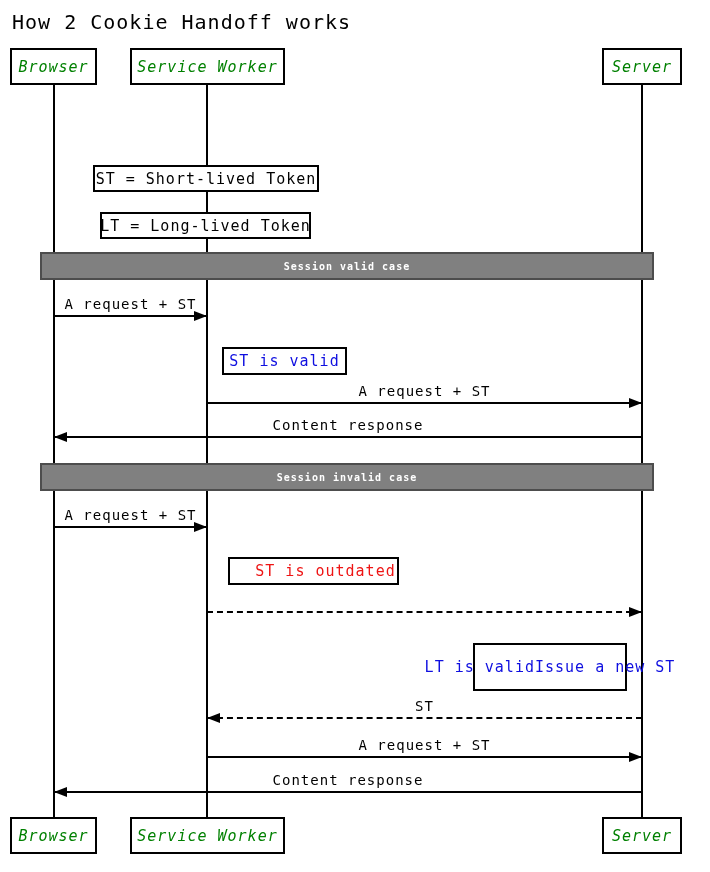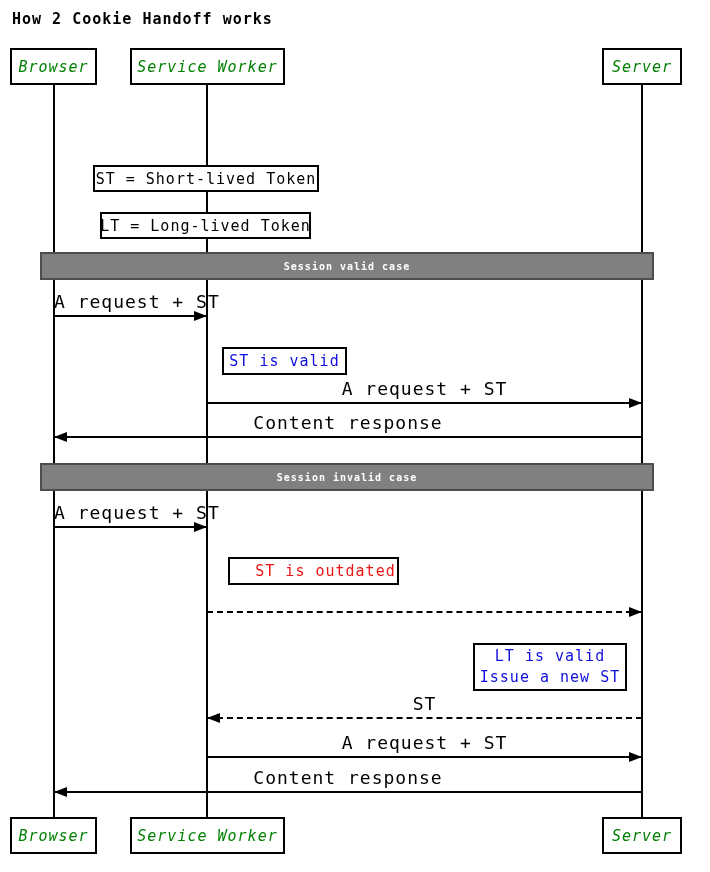--- a/index.html
+++ b/index.html
@@ -15,50 +15,50 @@
   .canvas{
     position:relative;
     width:710px;height:872px;
     background:#ffffff;
     font-family:"DejaVu Sans Mono","Liberation Mono",monospace;
     color:var(--ink);
     overflow:hidden;
   }
   .title{
     position:absolute;left:12px;top:10px;
-    font-size:15px;letter-spacing:1px;font-weight:700;white-space:nowrap;text-align:right;
+    font-size:20px;letter-spacing:1px;font-weight:400;white-space:nowrap;text-align:right;
   }
   .lifeline{
     position:absolute;top:84px;width:2px;height:734px;background:var(--ink);
   }
   .actor{
     position:absolute;height:33px;
     background:#ffffff;border:2px solid var(--ink);
     display:flex;align-items:center;justify-content:center;
     font-size:15px;letter-spacing:1px;color:var(--actor-green);white-space:nowrap;font-style:italic;
   }
   .note{
     position:absolute;
     background:#ffffff;border:2px solid var(--ink);
     display:flex;align-items:center;justify-content:center;
     font-size:15px;letter-spacing:1px;white-space:nowrap;text-align:center;margin-top:10px;
   }
   .note.blue{color:var(--info-blue);text-align:right;}
   .note.red{color:var(--error-red);padding-left:24px;}
-  .note.multiline{flex-direction:column;line-height:21px;}
+  .note.multiline{flex-direction:row;line-height:21px;}
   .band{
     position:absolute;left:40px;width:610px;height:24px;
     background:var(--band-bg);border:2px solid var(--band-border);
     display:flex;align-items:center;justify-content:center;
     font-size:10px;letter-spacing:1px;font-weight:bold;color:var(--band-text);white-space:nowrap;
   }
   .msg{position:absolute;height:23px;}
   .msg .lbl{
     position:absolute;left:0;right:0;bottom:5px;
-    text-align:center;font-size:18px;letter-spacing:1px;white-space:nowrap;
+    text-align:center;font-size:14px;letter-spacing:1px;white-space:nowrap;
   }
   .msg .line{
     position:absolute;left:0;right:0;bottom:0;height:0;
     border-top:2px solid var(--ink);
   }
   .msg.dashed .line{border-top-style:dashed;}
   .msg .head{position:absolute;bottom:-4px;width:0;height:0;}
   .msg .head.hr{
     right:0;
     border-top:5px solid transparent;border-bottom:5px solid transparent;

